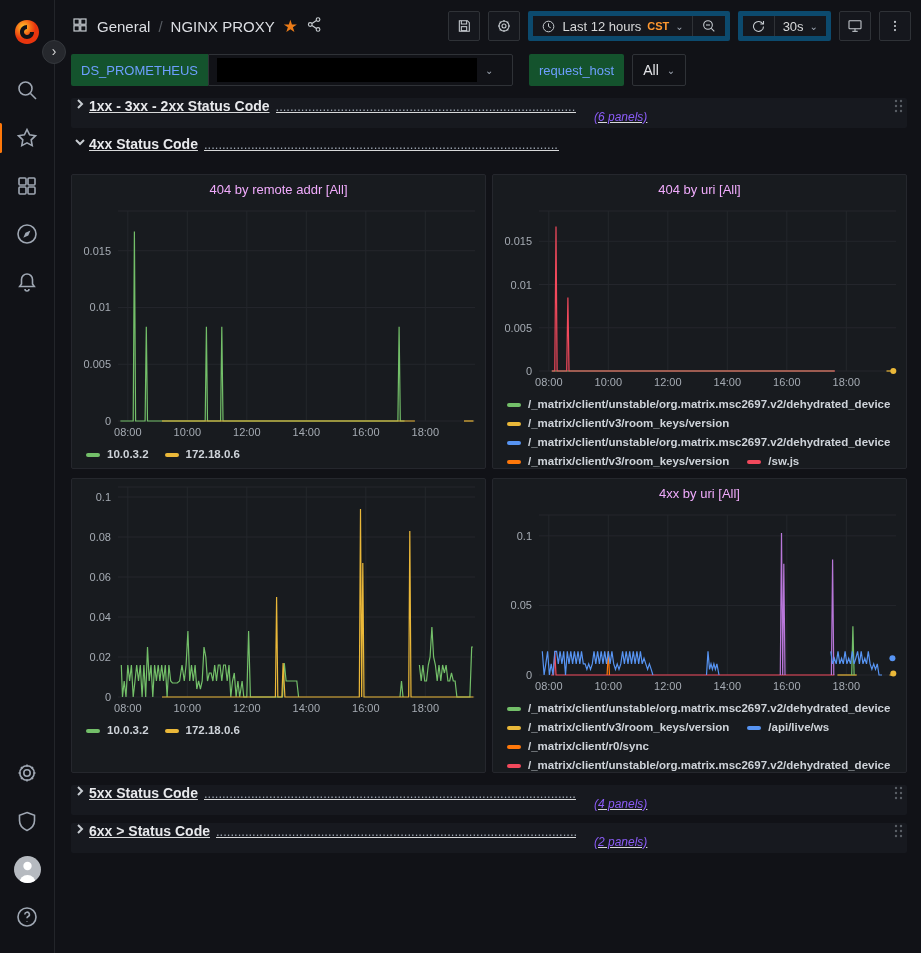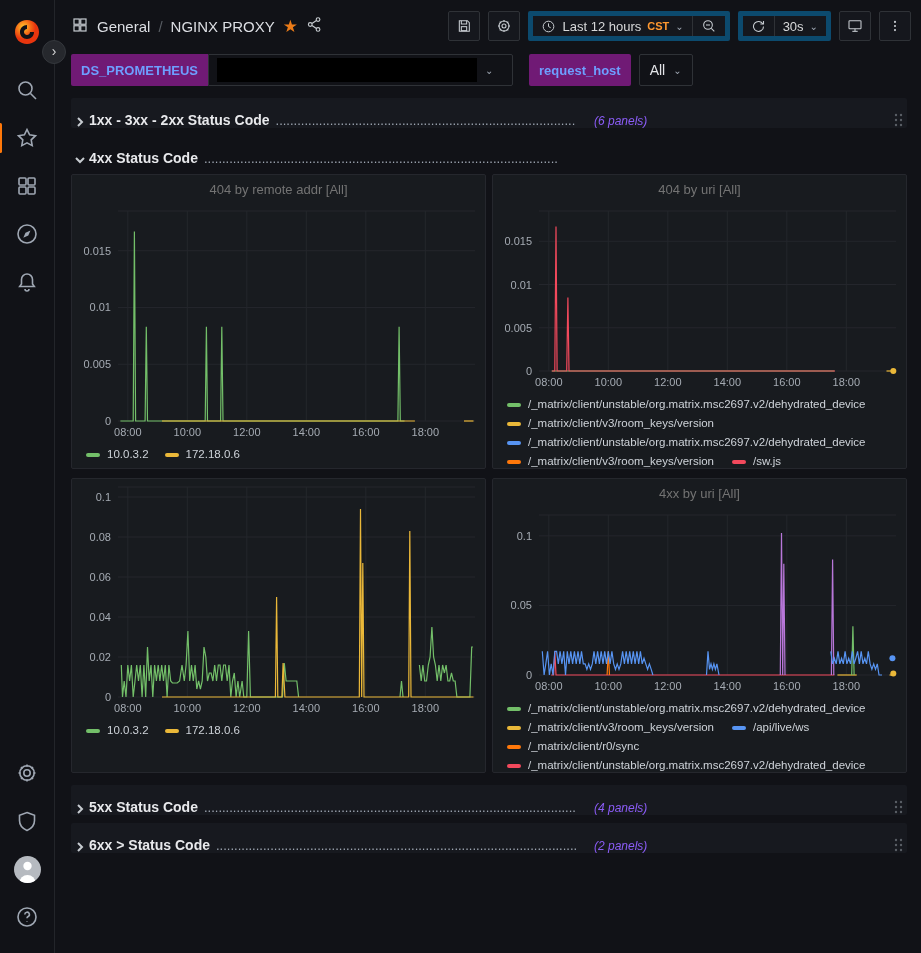--- a/index.html
+++ b/index.html
@@ -34,54 +34,54 @@
     border-radius:2px; display:flex; align-items:center; justify-content:center; gap:6px; cursor:pointer;
     color:#c7ccd1; font-size:13px; }
   .tb-btn svg { stroke:#c7ccd1; fill:none; stroke-width:1.6; }
   .tb-group { display:flex; align-items:stretch; height:30px; border:5px solid #0c4a6e; border-radius:2px; background:#15171d;}
   .tb-group .seg { display:flex; align-items:center; padding:0 8px; gap:6px; cursor:pointer; font-size:13px;}
   .tb-group .seg + .seg { border-left:1px solid #2f3237; }
   .tz { color:#ff9830; font-size:11px; font-weight:bold; }
 
   
   .variables { display:flex; align-items:center; padding:2px 14px 8px 16px; gap:0; }
-  .var-label { height:32px; display:flex; align-items:center; padding:0 10px; background:#701a75;
-    color:#6e9fff; font-size:13px; font-weight:bold; border-radius:2px 0 0 2px; }
+  .var-label { height:32px; display:flex; align-items:center; padding:0 10px; background:#14532d;
+    color:#6e9fff; font-size:13px; font-weight:normal; border-radius:2px 0 0 2px; }
   .var-value { height:32px; display:flex; align-items:center; gap:8px; padding:0 8px;
     background:#111217; border:1px solid #2f3237; border-radius:0 2px 2px 0; min-width:305px; cursor:pointer;}
   .redacted { width:260px; height:24px; background:#000; }
   .chev { font-size:10px; color:#9fa7b3; }
   .var-gap { width:16px; }
   .var-select { height:32px; display:flex; align-items:center; gap:8px; padding:7px 10px;
     border:1px solid #2f3237; border-radius:2px; color:#e3e4e8; font-size:14px; cursor:pointer; }
 
   
   .dash { flex:1; padding:4px 14px 0 16px; overflow:hidden; }
-  .dash-row-header { height:30px; display:flex; align-items:flex-end; cursor:pointer; margin-bottom:8px; border-radius:2px;}
+  .dash-row-header { height:30px; display:flex; align-items:flex-start; cursor:pointer; margin-bottom:8px; border-radius:2px;text-decoration:underline;}
   .dash-row-header.collapsed { background:#17191f; }
   .row-chev { width:18px; color:#c7ccd1; display:flex; align-items:center; justify-content:center;}
   .row-chev svg { stroke:#c7ccd1; fill:none; stroke-width:2; }
   .row-title { font-size:14px; font-weight:bold; color:#e8e9ec; white-space:nowrap; }
   .row-left { width:487px; display:flex; align-items:baseline; overflow:hidden; }
   .row-dots { flex:1; overflow:hidden; white-space:nowrap; color:#9fa7b3; font-size:13px; margin-left:6px;}
   .row-count { font-size:12px; font-style:italic; color:#8b5cf6; margin-left:18px; white-space:nowrap;margin-top:12px;}
   .row-sp { flex:1; }
   .drag-handle { width:18px; display:flex; align-items:center; justify-content:center; cursor:grab; }
   .drag-handle svg { fill:#5a5f66; }
 
   
   .panels { display:grid; grid-template-columns:1fr 1fr; gap:9px 6px; margin-bottom:12px; }
   .panel { background:#181b1f; border:1px solid #25272d; border-radius:2px; height:295px;
     display:flex; flex-direction:column; overflow:hidden; }
   .panel-title { height:28px; display:flex; align-items:center; justify-content:center;
-    font-size:13px; font-weight:500; color:#737373; cursor:pointer; flex:0 0 28px;}
+    font-size:13px; font-weight:500; color:#f0abfc; cursor:pointer; flex:0 0 28px;}
   .chart { width:100%; }
   .chart.tall { height:240px; flex:0 0 240px; }
   .chart.short { height:190px; flex:0 0 190px; }
-  .legend { padding:2px 0 0 14px; overflow:hidden; flex:1; }
+  .legend { padding:2px 0 0 14px; overflow:hidden; flex:1;font-weight:bold; }
   .legend-row { display:flex; align-items:center; gap:18px; line-height:19px; white-space:nowrap; }
   .legend.inline .legend-row { gap:16px;text-align:right; }
   .legend-item { display:inline-flex; align-items:center; gap:7px; font-size:11.5px; color:#ced3d9; cursor:pointer;}
   .swatch { width:14px; height:4px; border-radius:2px; display:inline-block; flex:0 0 14px;}
   svg text { font-family:"Liberation Sans", sans-serif; }
 </style>
 </head>
 <body>
 
 <div class="app">

